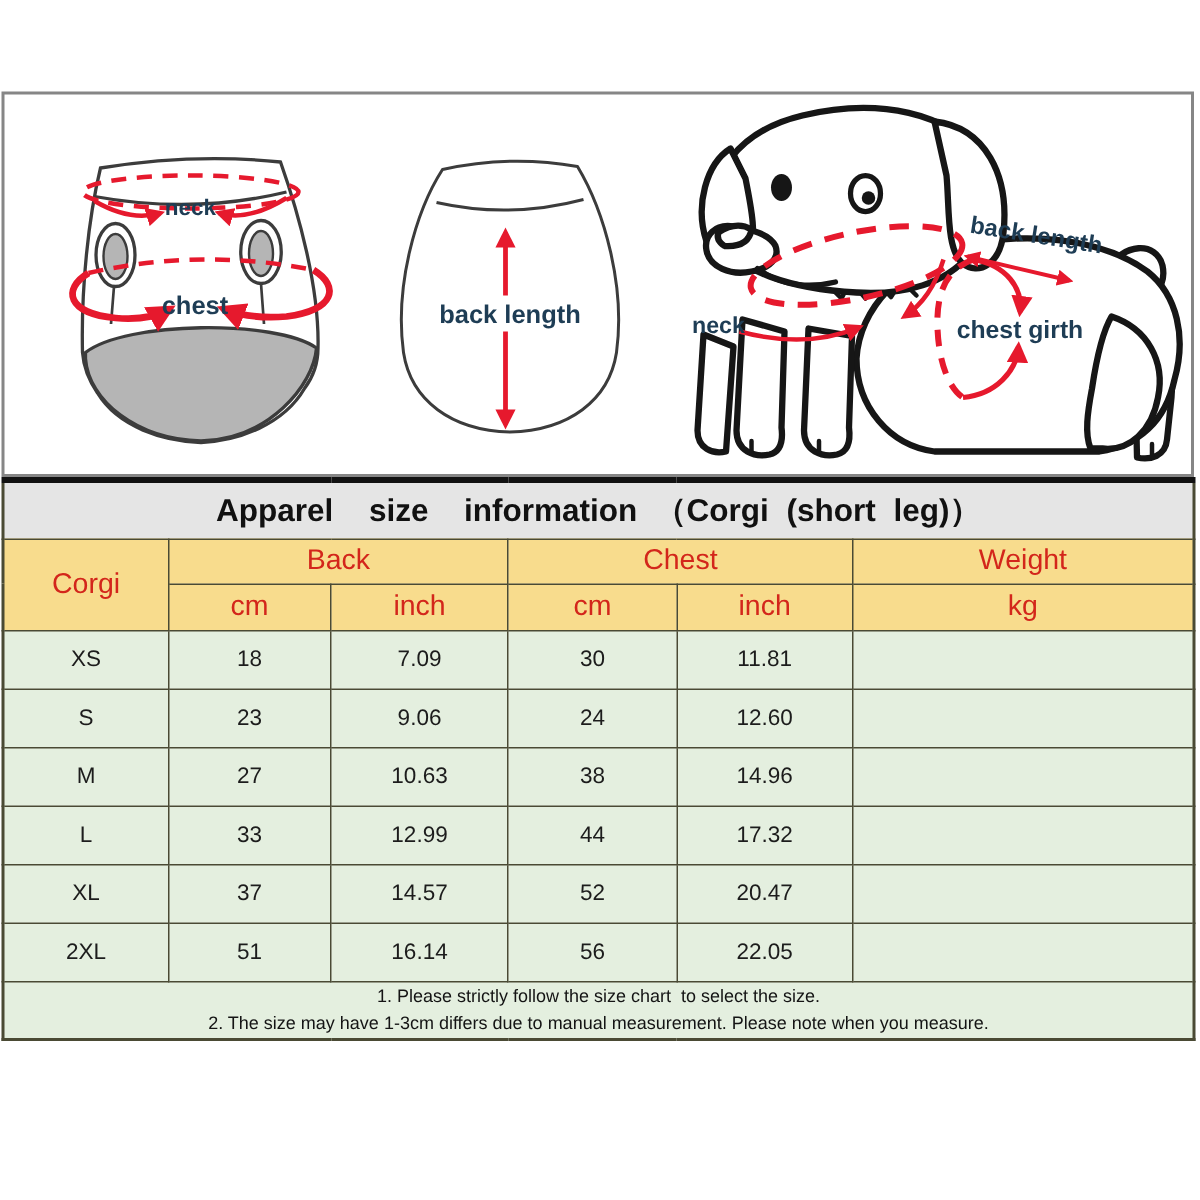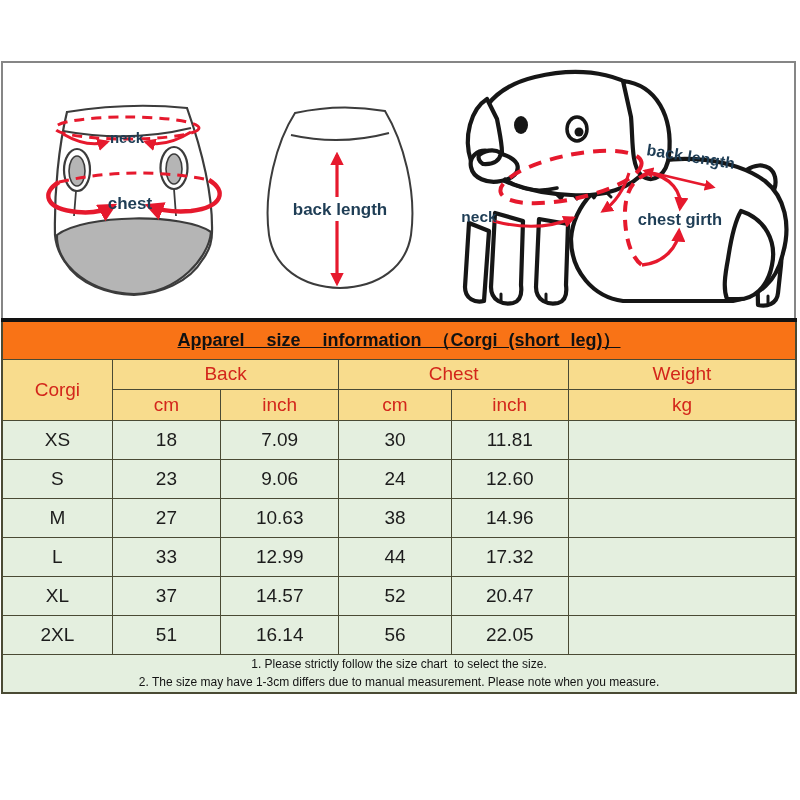--- a/index.html
+++ b/index.html
@@ -1,38 +1,38 @@
 <!DOCTYPE html>
 <html><head>
 <meta charset="utf-8">
 <style>
   html,body{margin:0;padding:0;background:#fff;}
   .page{position:relative;width:800px;height:800px;background:#ffffff;overflow:hidden;
         font-family:"Liberation Sans",sans-serif;}
 
   
-  .illus-box{position:absolute;left:1px;top:61px;width:795px;height:298px;
+  .illus-box{position:absolute;left:1px;top:61px;width:795px;height:257px;
              border:2px solid #868686;background:#fff;box-sizing:border-box;}
   .illus-box svg{position:absolute;display:block;}
   .svg-front{left:26px;top:34px;}
   .svg-back{left:248px;top:36px;}
   .svg-dog{left:440px;top:-2px;}
   .lbl{font-family:"Liberation Sans",sans-serif;font-weight:bold;fill:#1e3d55;}
 
   
   table.size-table{position:absolute;left:1px;top:318px;width:796px;
         border-collapse:collapse;table-layout:fixed;
         border:2px solid #4a4a34;border-top:4px solid #121212;}
   .size-table td{border:1.5px solid #4a4a34;text-align:center;vertical-align:middle;
         padding:0;box-sizing:border-box;}
-  .t-title{background:#f97316;height:39px;font-size:18px;font-weight:bold;color:#111;
-        word-spacing:6px;white-space:pre-wrap;text-decoration:underline;}
+  .t-title{background:#e5e5e5;height:39px;font-size:21px;font-weight:bold;color:#111;
+        word-spacing:6px;white-space:pre-wrap;}
   .t-head{background:#f8dc8d;color:#d3261b;font-size:19px;}
   .h1{height:30px;} .h2{height:31px;margin-left:21px;}
-  .t-data{background:#e4efdf;color:#1c1c1c;font-size:19px;height:39px;}
+  .t-data{background:#e4efdf;color:#1c1c1c;font-size:15px;height:39px;}
   .t-notes{background:#e4efdf;color:#141414;font-size:12px;text-align:left;
         padding:4px 6px 14px 6px;line-height:1.55;}
   .note-line{white-space:pre-wrap;}
 </style>
 </head>
 <body>
 
 <div class="page">
 
   <div class="illus-box">

